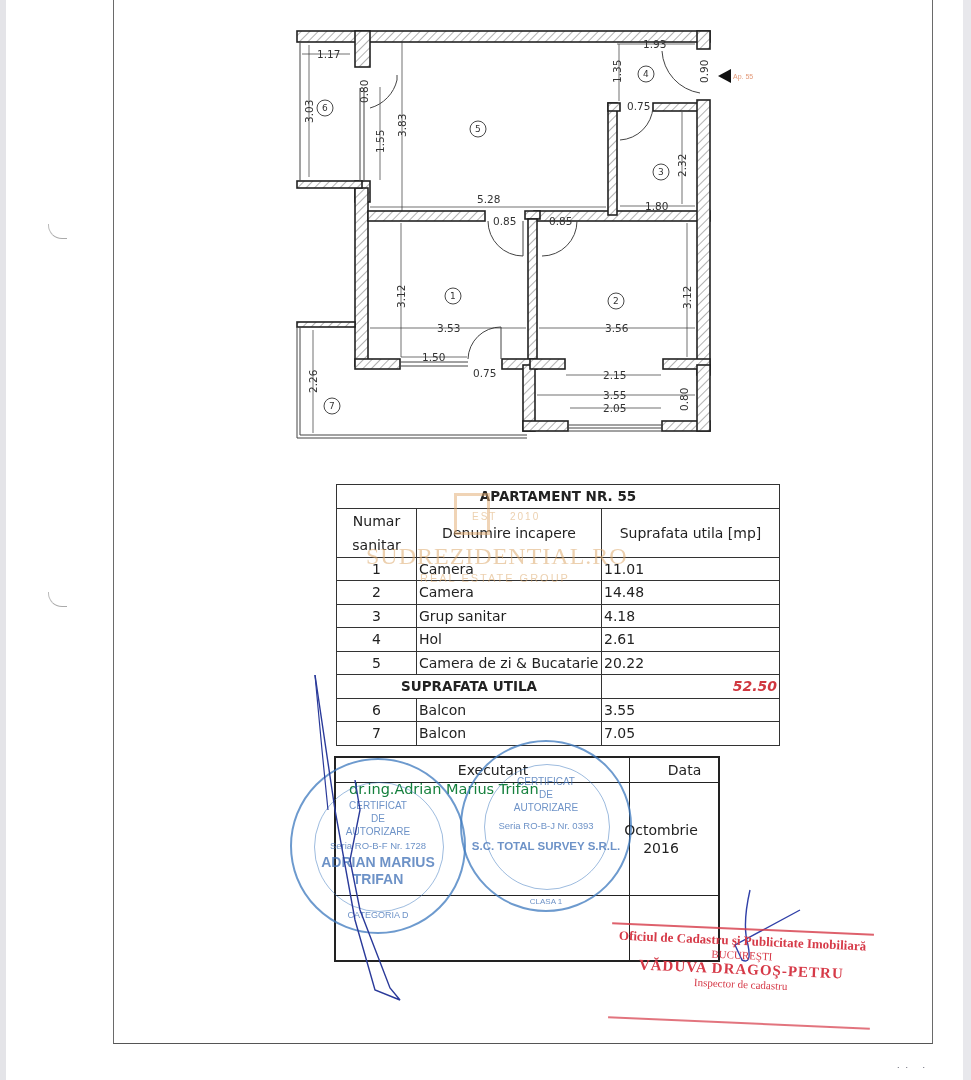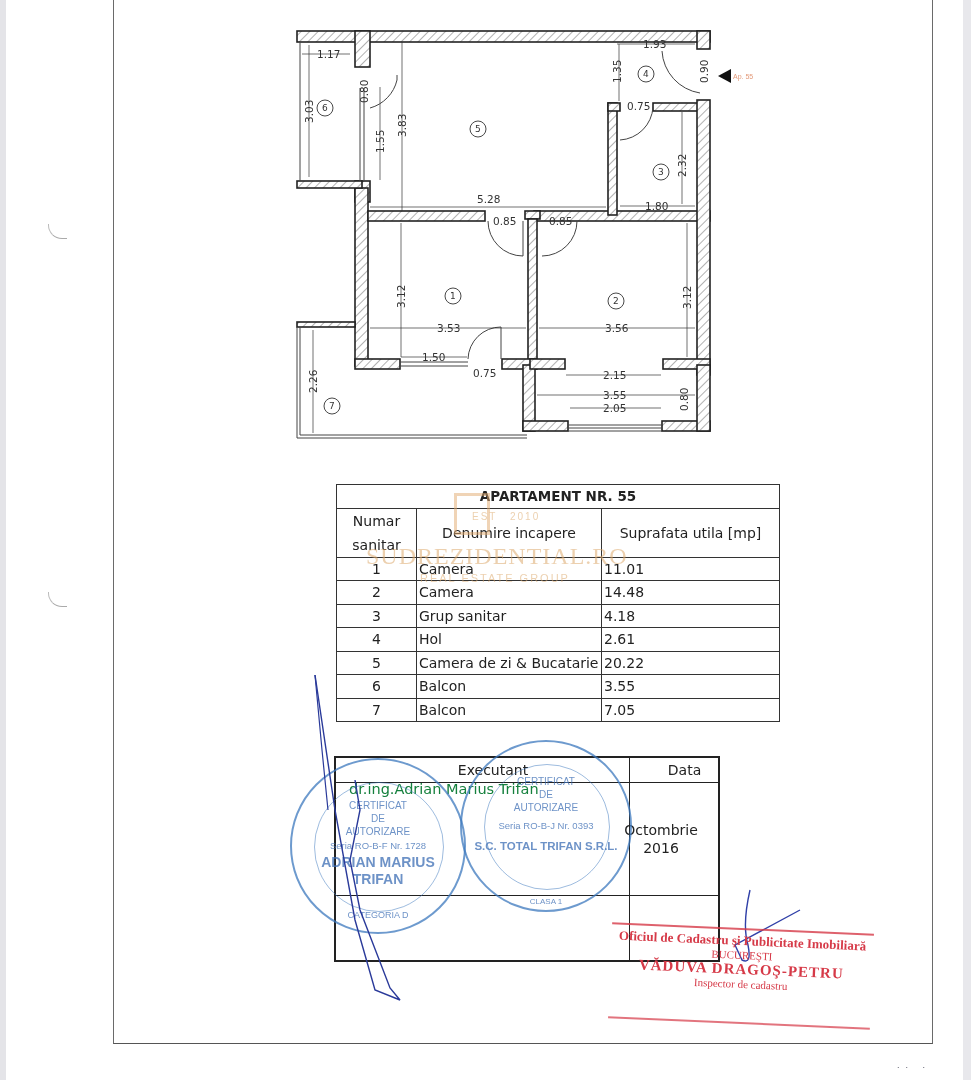--- a/index.html
+++ b/index.html
@@ -238,20 +238,24 @@
     <td class="c1">4</td>
     <td class="c2">Hol</td>
     <td class="c3">2.61</td>
   </tr>
   <tr>
     <td class="c1">5</td>
     <td class="c2">Camera de zi &amp; Bucatarie</td>
     <td class="c3">20.22</td>
   </tr>
   <tr>
+    <td colspan="2" class="sum">SUPRAFATA UTILA</td>
+    <td class="red">52.50</td>
+  </tr>
+  <tr>
     <td class="c1">6</td>
     <td class="c2">Balcon</td>
     <td class="c3">3.55</td>
   </tr>
   <tr>
     <td class="c1">7</td>
     <td class="c2">Balcon</td>
     <td class="c3">7.05</td>
   </tr>
 </tbody>
@@ -295,21 +299,21 @@
   <div style="position:absolute;left:0;right:0;top:111px;font-size:14px;font-weight:bold;">TRIFAN</div>
   <div style="position:absolute;left:0;right:0;top:150px;font-size:9px;">CATEGORIA D</div>
 </div>
 
 <div class="stamp" style="left:460px;top:740px;width:172px;height:172px;">
   <div class="inner" style="left:22px;top:22px;width:124px;height:124px;"></div>
   <div style="position:absolute;left:0;right:0;top:34px;font-size:10px;">CERTIFICAT</div>
   <div style="position:absolute;left:0;right:0;top:47px;font-size:10px;">DE</div>
   <div style="position:absolute;left:0;right:0;top:60px;font-size:10px;">AUTORIZARE</div>
   <div style="position:absolute;left:0;right:0;top:78px;font-size:9.5px;">Seria RO-B-J Nr. 0393</div>
-  <div style="position:absolute;left:0;right:0;top:98px;font-size:11.5px;font-weight:bold;">S.C. TOTAL TRIFAN S.R.L.</div>
+  <div style="position:absolute;left:0;right:0;top:98px;font-size:11.5px;font-weight:bold;">S.C. TOTAL SURVEY S.R.L.</div>
   <div style="position:absolute;left:0;right:0;top:155px;font-size:8px;">CLASA 1</div>
 </div>
 
 <svg style="position:absolute;left:300px;top:670px;" width="120" height="340">
   <path d="M15 5 L35 140 L55 250 L75 320 L100 330 L90 318 L60 240 L50 190 L60 140 L55 110" fill="none" stroke="#2a3a9a" stroke-width="1.4"></path>
   <path d="M15 5 L22 80 L28 140" fill="none" stroke="#2a3a9a" stroke-width="1.2"></path>
 </svg>
 <svg style="position:absolute;left:720px;top:885px;" width="90" height="90">
   <path d="M30 5 Q22 40 28 60 Q32 80 22 75 L15 60 L80 25" fill="none" stroke="#3040a8" stroke-width="1.4"></path>
 </svg>

